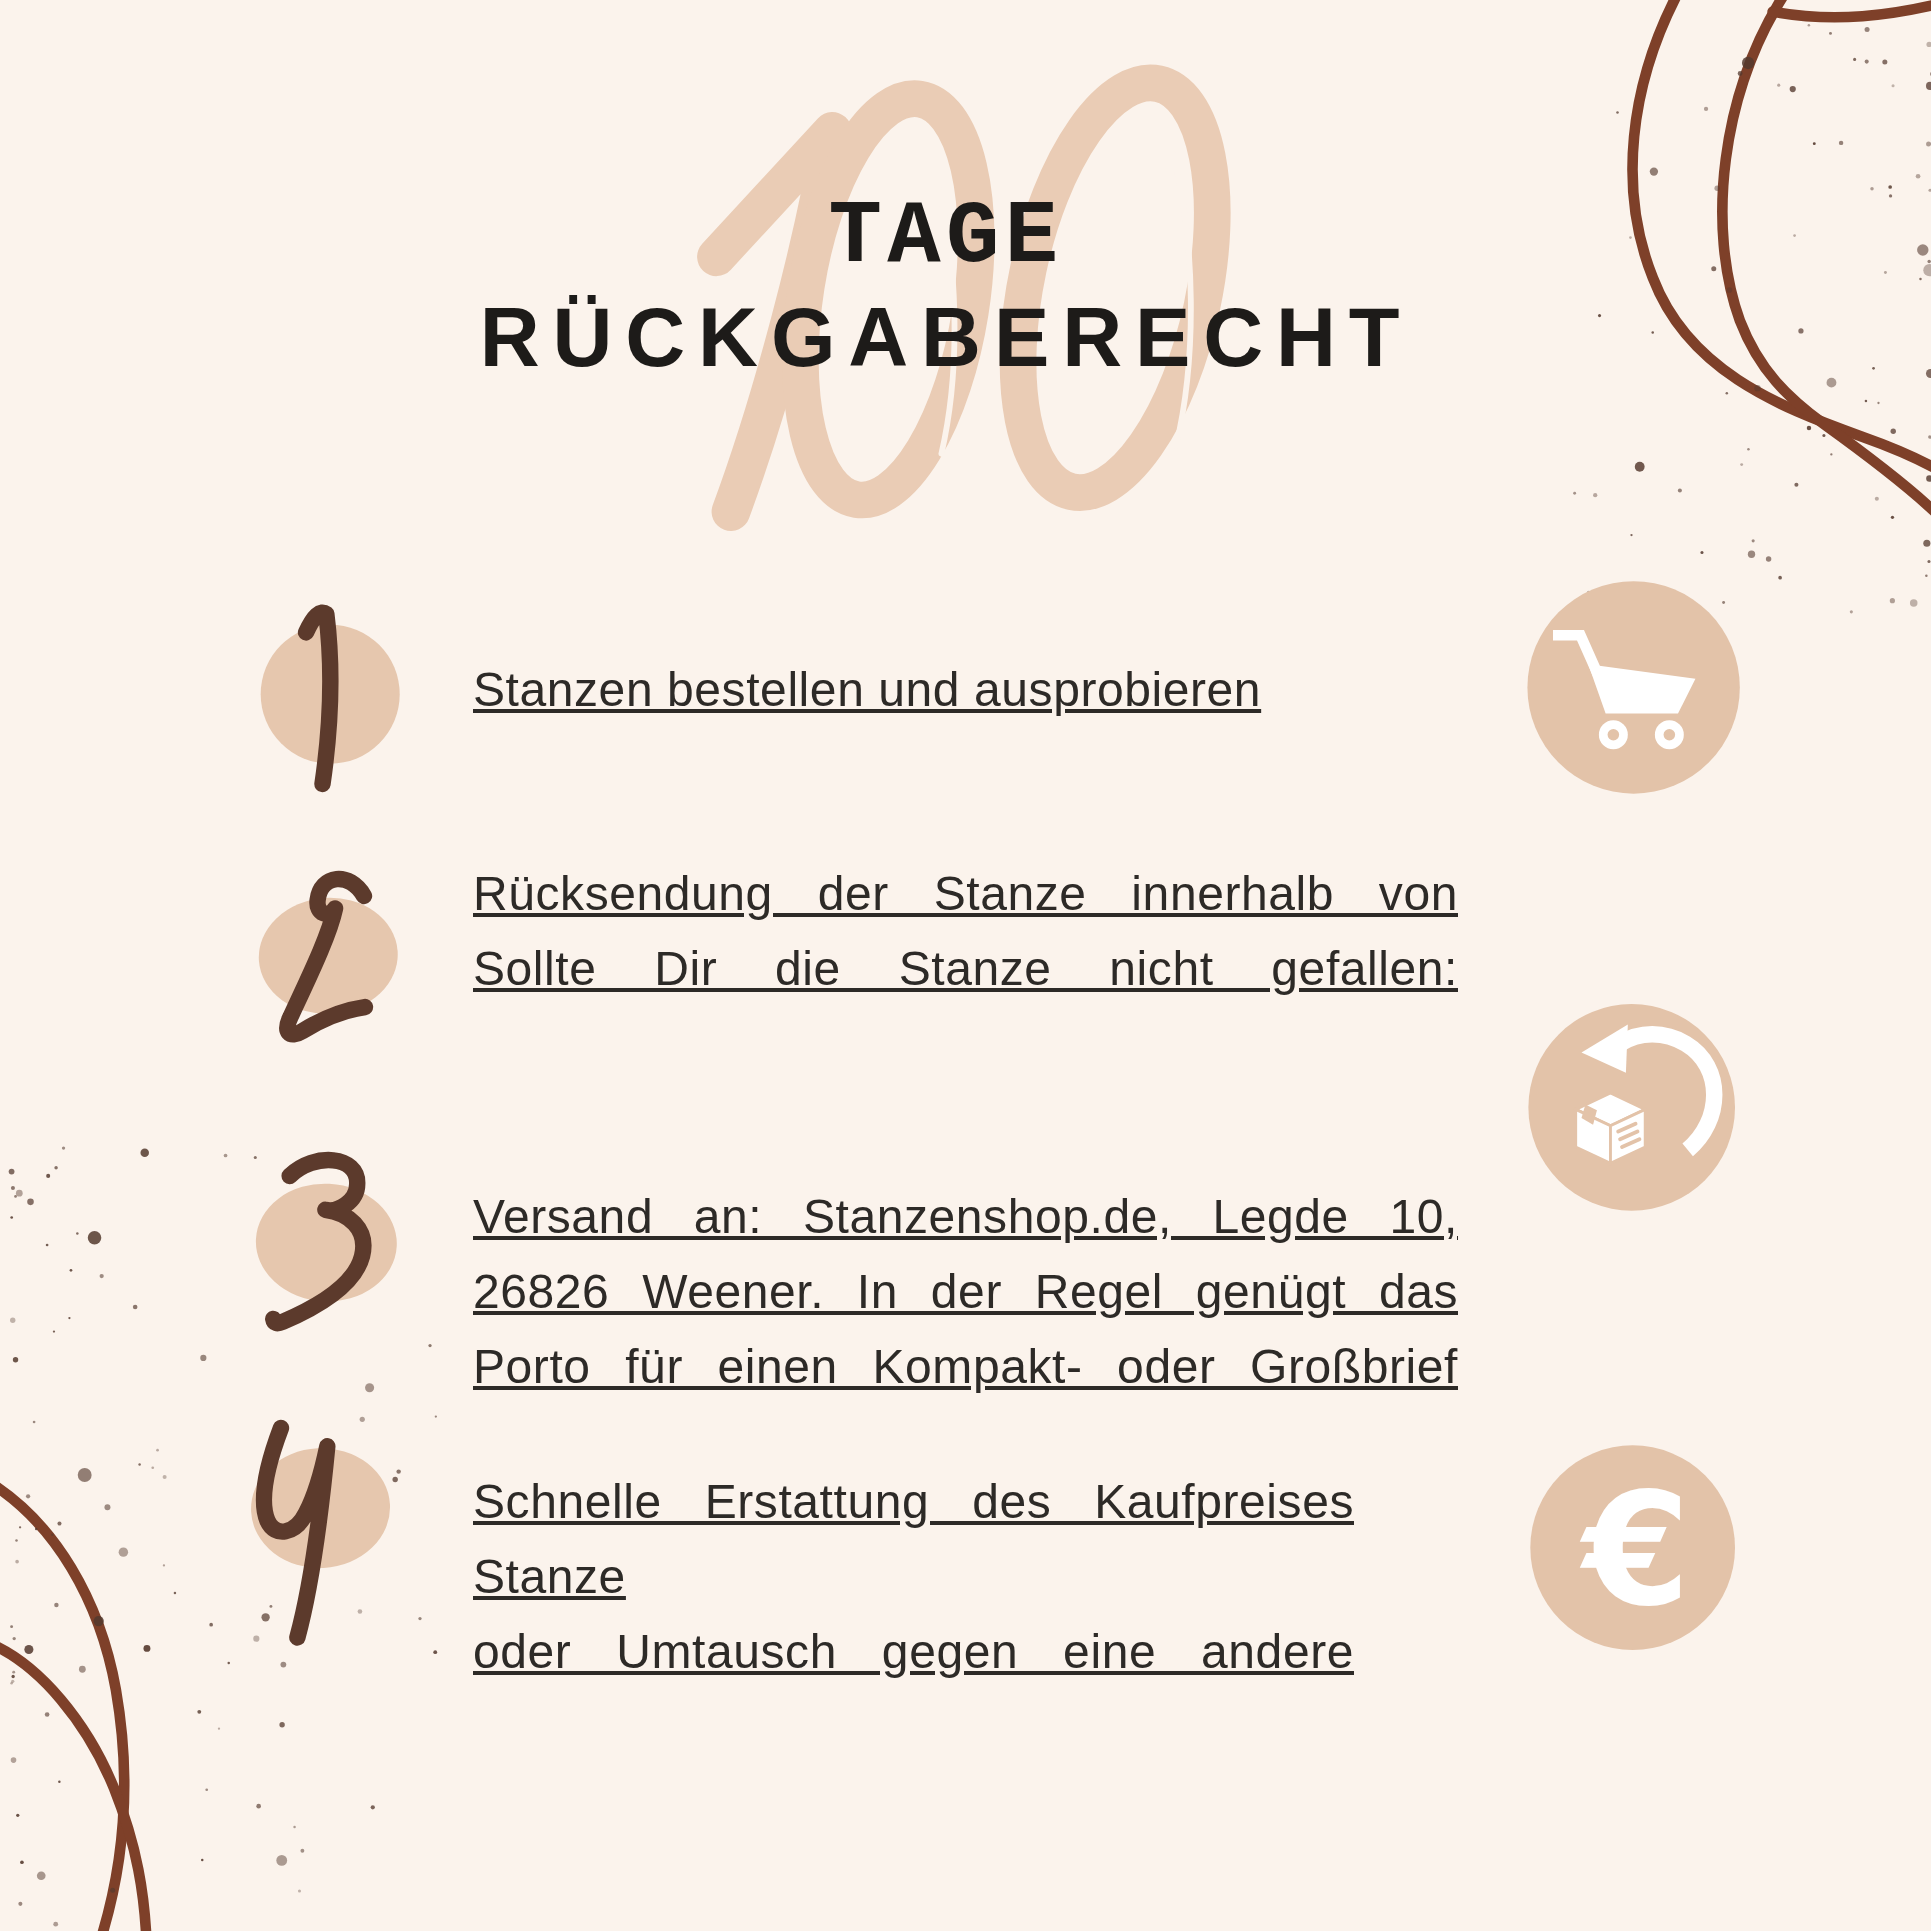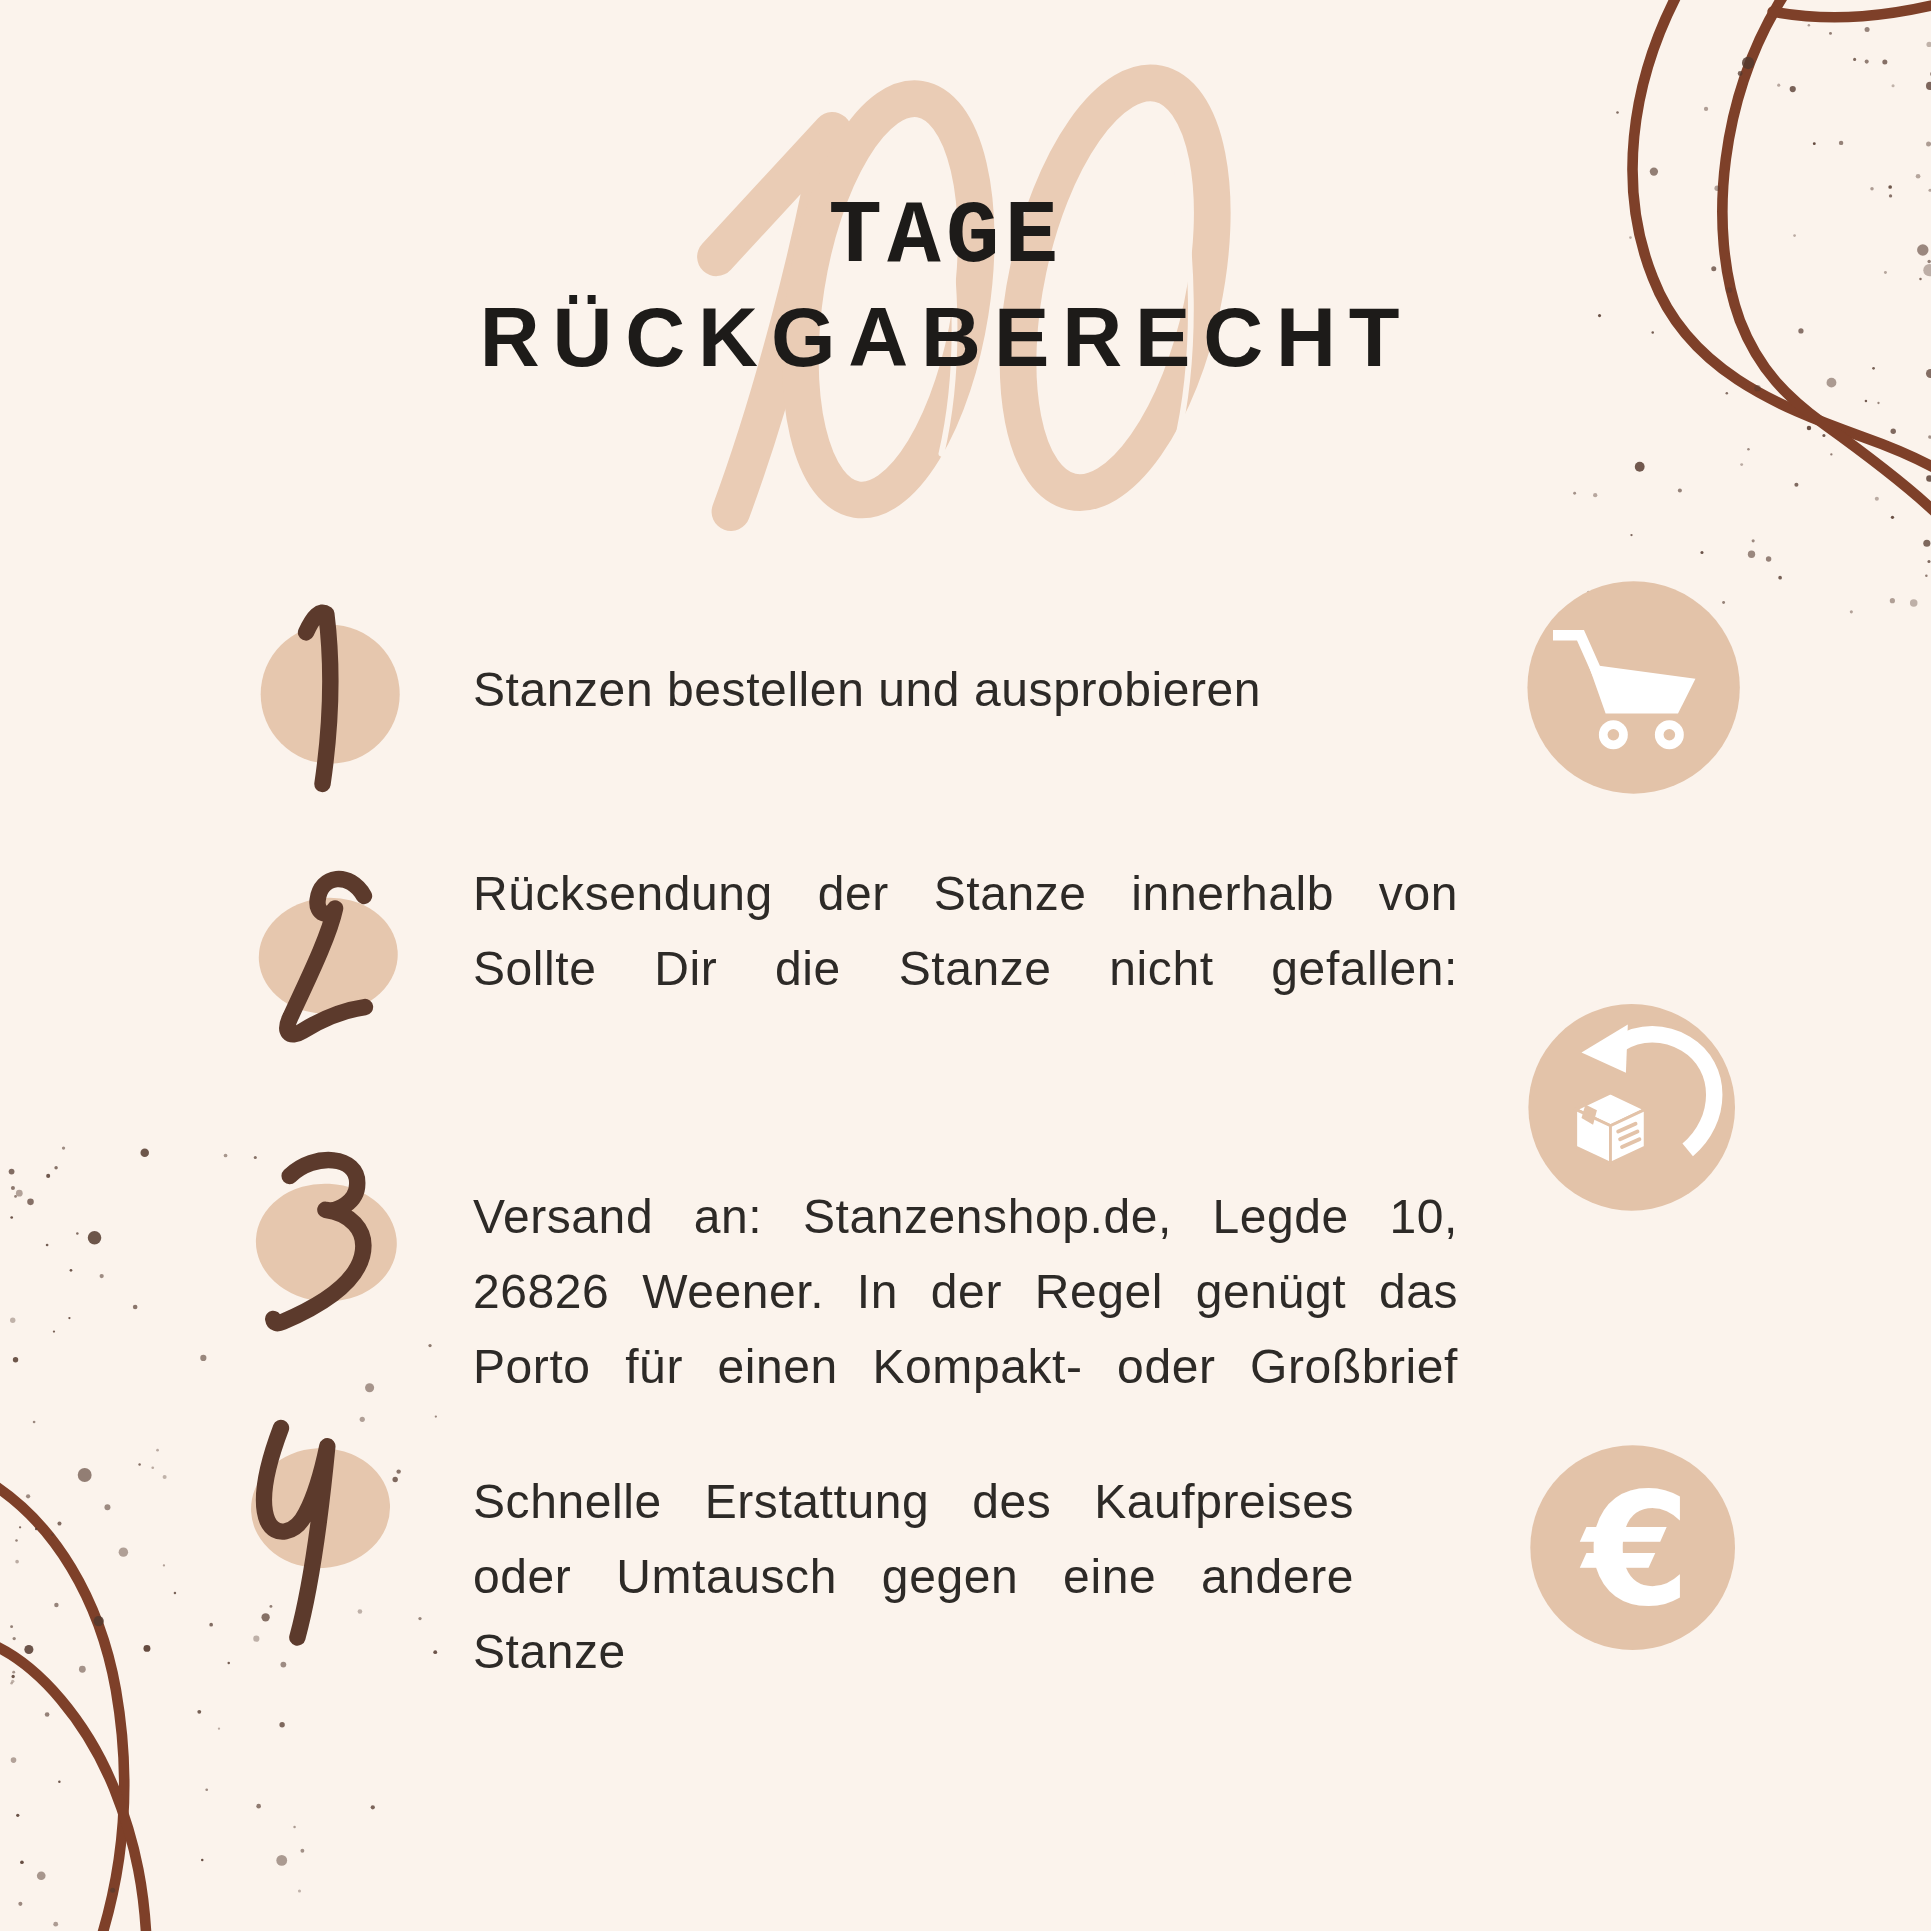--- a/index.html
+++ b/index.html
@@ -11,21 +11,21 @@
   body{position:relative;width:1931px;height:1931px;background:var(--bg);
        font-family:"Liberation Sans",sans-serif;overflow:hidden;}
   #decor{position:absolute;inset:0;z-index:0;}
   .title-block{position:absolute;left:415px;top:0;width:1062px;text-align:center;z-index:2;}
   .title-line1{position:absolute;left:0;top:193px;width:100%;font-size:89px;line-height:89px;
       font-weight:700;letter-spacing:0.06em;color:var(--title);font-family:Liberation Mono, monospace;}
   .title-line2{position:absolute;left:0;top:296px;width:100%;font-size:83px;line-height:83px;
       font-weight:700;letter-spacing:0.155em;color:var(--title);white-space:nowrap;}
   .step-text{position:absolute;z-index:2;color:var(--text);font-size:48px;line-height:75px;
       letter-spacing:0.012em;}
-  .step-text .ln{display:block;}
+  .step-text .ln{display:block;text-decoration:underline;}
   .step-text .just{text-align:justify;text-align-last:justify;}
   #step1-text{left:473px;top:652px;width:975px;}
   #step2-text{left:473px;top:856px;width:985px;}
   #step3-text{left:473px;top:1179px;width:985px;}
   #step4-text{left:473px;top:1464px;width:881px;}
   .vh{position:absolute;width:1px;height:1px;overflow:hidden;clip:rect(0 0 0 0);white-space:nowrap;}
 </style>
 </head>
 <body>
 
@@ -282,16 +282,16 @@
 <div id="step3-text" class="step-text">
   <span class="vh">3</span>
   <span class="ln just">Versand an: Stanzenshop.de, Legde 10,</span>
   <span class="ln just">26826 Weener. In der Regel genügt das</span>
   <span class="ln just">Porto für einen Kompakt- oder Großbrief</span>
 </div>
 
 <div id="step4-text" class="step-text">
   <span class="vh">4</span>
   <span class="ln just">Schnelle Erstattung des Kaufpreises</span>
+  <span class="ln">Stanze</span>
   <span class="ln just">oder Umtausch gegen eine andere</span>
-  <span class="ln">Stanze</span>
 </div>
 
 
 </body></html>

